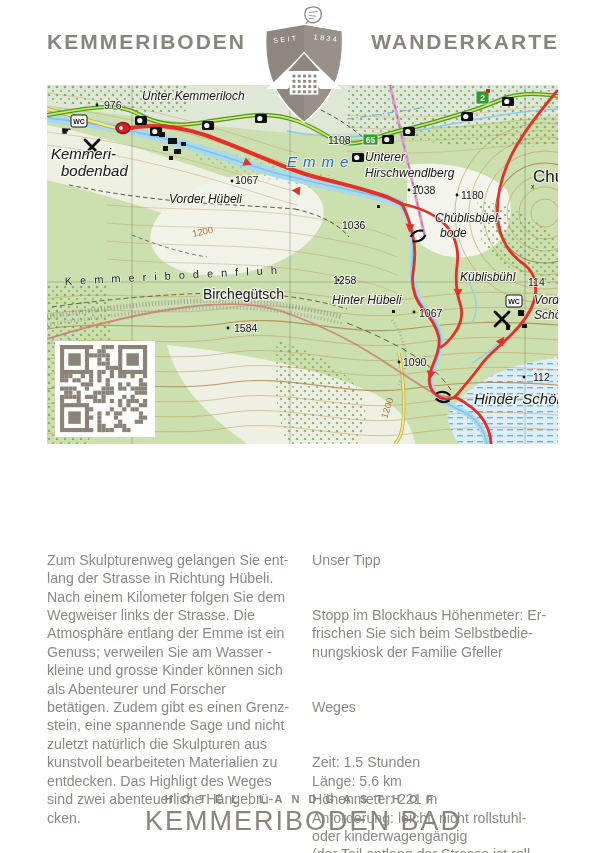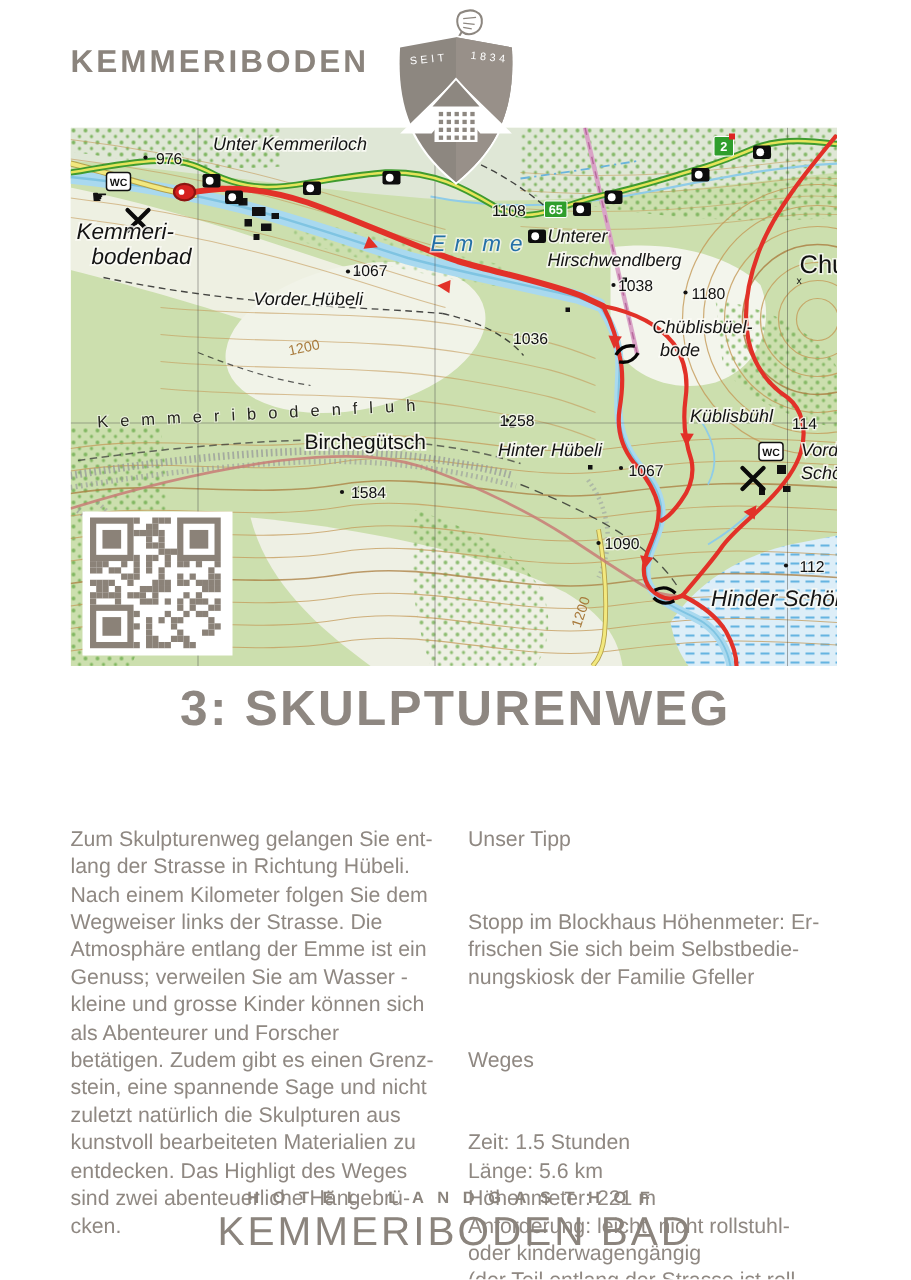--- a/index.html
+++ b/index.html
@@ -39,20 +39,21 @@
   .rr{stroke:var(--route-red);fill:none;stroke-linecap:round;stroke-linejoin:round}
   .riv{stroke:var(--river);fill:none;stroke-linecap:round}
   .rivd{stroke:var(--river-dark);fill:none;stroke-linecap:round;opacity:.8}
 </style>
 </head>
 <body>
 
 <div class="page">
 
   <div class="brand brand-left">KEMMERIBODEN</div>
+  <div class="brand brand-right">WANDERKARTE</div>
 
   <div class="logo">
     <svg viewBox="0 0 90 128" width="86" height="124">
       <g stroke="#8d8780" fill="none" stroke-width="1.4">
         <path d="M48,4 C56,0 64,3 63,11 C62,18 54,21 49,17 C45,13 45,7 48,4 Z"></path>
         <path d="M49,17 L45,24"></path>
         <path d="M50,8 L59,7 M50,11 L58,12 M50,14 L56,15" stroke-width="0.9"></path>
       </g>
       <g>
         <path d="M6,28 L45,21 L84,28 C86,62 80,94 45,122 C10,94 4,62 6,28 Z" fill="#8d8780" stroke="#ffffff" stroke-width="3" paint-order="stroke"></path>
@@ -481,21 +482,20 @@
             <rect x="54.5" y="343" width="4.15" height="4.15" fill="#8b8278"></rect>
             <rect x="58.650000000000006" y="343" width="4.15" height="4.15" fill="#8b8278"></rect>
             <rect x="62.800000000000004" y="343" width="4.15" height="4.15" fill="#8b8278"></rect>
             <rect x="75.25" y="343" width="4.15" height="4.15" fill="#8b8278"></rect>
             <rect x="79.4" y="343" width="4.15" height="4.15" fill="#8b8278"></rect>
           </g>
         </g>
     </svg>
   </div>
 
-  <div class="page-title">3: SKULPTURENWEG</div>
 
   <div class="col col-left">
     <p>Zum Skulpturenweg gelangen Sie ent-
 lang der Strasse in Richtung Hübeli.
 Nach einem Kilometer folgen Sie dem
 Wegweiser links der Strasse. Die
 Atmosphäre entlang der Emme ist ein
 Genuss; verweilen Sie am Wasser -
 kleine und grosse Kinder können sich
 als Abenteurer und Forscher

